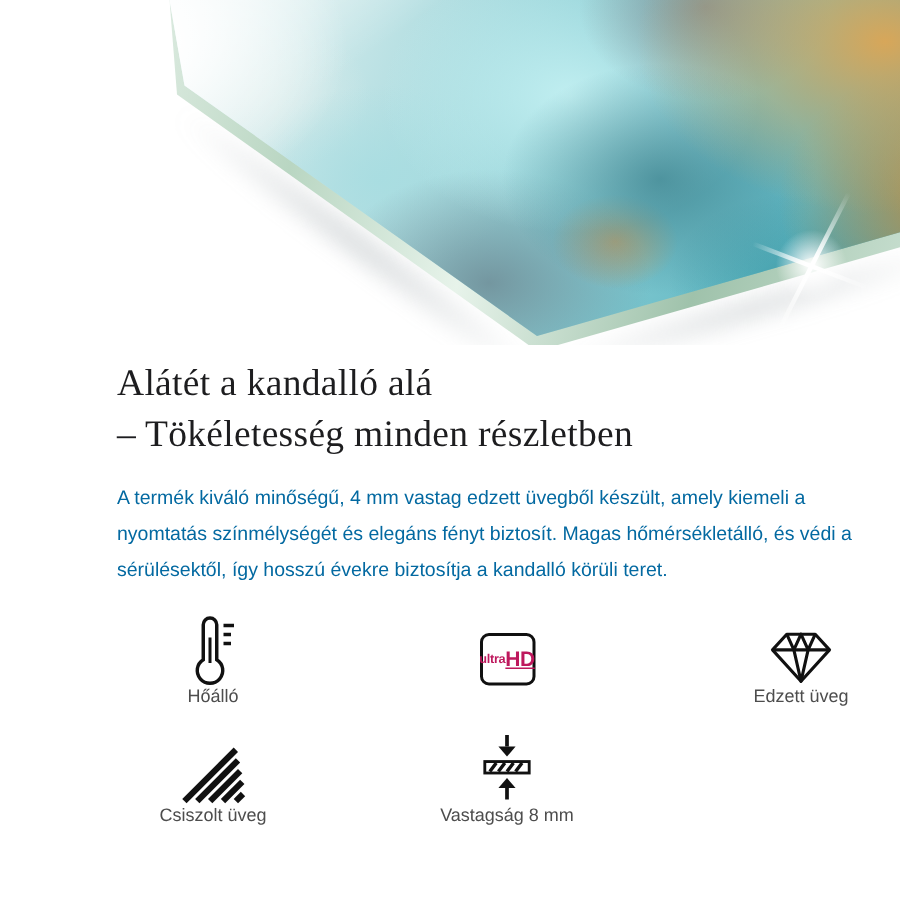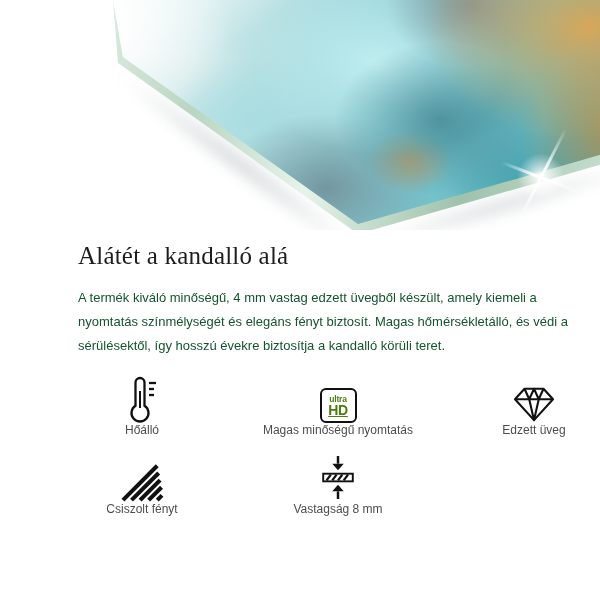--- a/index.html
+++ b/index.html
@@ -39,30 +39,30 @@
   .sparkle .beam-a{position:absolute;left:-55px;top:-1.5px;width:110px;height:3px;border-radius:2px;
       background:linear-gradient(90deg,rgba(255,255,255,0),#fff 45%,#fff 55%,rgba(255,255,255,0));
       transform:rotate(-63deg);}
   .sparkle .beam-b{position:absolute;left:-42px;top:-1.5px;width:84px;height:3px;border-radius:2px;
       background:linear-gradient(90deg,rgba(255,255,255,0),#fff 45%,#fff 55%,rgba(255,255,255,0));
       transform:rotate(21deg);}
 
   
   .title{margin:9px 40px 0;font-family:"Liberation Serif","DejaVu Serif",serif;
       font-weight:400;font-size:25px;line-height:34px;color:#1d1d1f;letter-spacing:.2px;}
-  .description{margin:13px 40px 0;max-width:514px;font-size:13px;line-height:24px;color:#14532d;}
+  .description{margin:13px 40px 0;max-width:514px;font-size:13px;line-height:24px;color:#0369a1;}
 
   
   .features{display:grid;grid-template-columns:repeat(3,1fr);row-gap:16px;margin-top:16px;padding:0 6px;}
   .feature{display:flex;flex-direction:column;align-items:center;}
   .icon-wrap{height:49px;display:flex;align-items:flex-end;justify-content:center;}
   .feature .label{font-size:12px;color:#4d4d4d;white-space:nowrap;}
   .icon-svg{display:block;}
   .uhd-box{width:33px;height:31px;border:2.5px solid #101010;border-radius:6px;
-      display:flex;flex-direction:column;align-items:center;justify-content:center;color:#4d7c0f;}
+      display:flex;flex-direction:row;align-items:center;justify-content:center;color:#be185d;}
   .uhd-top{font-size:8.5px;font-weight:700;line-height:9px;letter-spacing:-.2px;}
   .uhd-bottom{font-size:14px;font-weight:800;line-height:13px;letter-spacing:-.3px;text-decoration:underline;}
 </style>
 </head>
 <body>
 
 <div class="page">
 
   <div class="hero">
     <div class="glass-shadow-left"></div>
@@ -71,20 +71,21 @@
     <div class="glass-art"></div>
     <div class="sparkle">
       <span class="glow"></span>
         <span class="beam-a"></span>
         <span class="beam-b"></span>
     </div>
   </div>
 
   <h1 class="title">
     <span>Alátét a kandalló alá</span><br>
+    <span>– Tökéletesség minden részletben</span>
   </h1>
 
   <p class="description">A termék kiváló minőségű, 4 mm vastag edzett üvegből készült, amely kiemeli a nyomtatás színmélységét és elegáns fényt biztosít. Magas hőmérsékletálló, és védi a sérülésektől, így hosszú évekre biztosítja a kandalló körüli teret.</p>
 
   <div class="features">
 
     <div class="feature">
       <div class="icon-wrap">
         <svg class="icon-svg" width="34" height="48" viewBox="0 0 34 48" fill="none" stroke="#111" stroke-width="2.3">
           <path d="M10.5,7.5 A4.5,4.5 0 0 1 19.5,7.5 L19.5,30.8 A8.5,8.5 0 1 1 10.5,30.8 Z"></path>
@@ -97,21 +98,20 @@
       <span class="label">Hőálló</span>
     </div>
 
     <div class="feature">
       <div class="icon-wrap">
         <div class="uhd-box">
           <span class="uhd-top">ultra</span>
           <span class="uhd-bottom">HD</span>
         </div>
       </div>
-      <span class="label">Magas minőségű nyomtatás</span>
     </div>
 
 
     <div class="feature">
       <div class="icon-wrap">
         <svg class="icon-svg" width="46" height="38" viewBox="0 0 48 40" fill="none" stroke="#111" stroke-width="2.2" stroke-linejoin="round">
           <path d="M14,4 L34,4 L44,15 L24,37 L4,15 Z"></path>
           <path d="M4,15 L44,15"></path>
           <path d="M14,4 L19,15 L24,4 L29,15 L34,4"></path>
           <path d="M19,15 L24,37 L29,15"></path>
@@ -123,21 +123,21 @@
     <div class="feature">
       <div class="icon-wrap">
         <svg class="icon-svg" width="48" height="40" viewBox="0 0 48 42" fill="none" stroke="#111" stroke-width="4.3">
           <path d="M4,40 L40,4"></path>
           <path d="M13,40 L41.5,11.5"></path>
           <path d="M22,40 L43,19"></path>
           <path d="M31,40 L44.5,26.5"></path>
           <path d="M40,40 L45,35"></path>
         </svg>
       </div>
-      <span class="label">Csiszolt fényt</span>
+      <span class="label">Csiszolt üveg</span>
     </div>
 
     <div class="feature">
       <div class="icon-wrap">
         <svg class="icon-svg" width="42" height="48" viewBox="0 0 44 50" fill="none" stroke="#111">
           <line x1="22" y1="2" x2="22" y2="10" stroke-width="2.6"></line>
           <path d="M16,10 L28,10 L22,17 Z" fill="#111" stroke="none"></path>
           <rect x="6.5" y="20.5" width="31" height="8" stroke-width="2"></rect>
           <path d="M10,27.5 L14.5,21.5 M16,27.5 L20.5,21.5 M22,27.5 L26.5,21.5 M28,27.5 L32.5,21.5" stroke-width="2.4"></path>
           <path d="M16,39 L28,39 L22,32 Z" fill="#111" stroke="none"></path>

